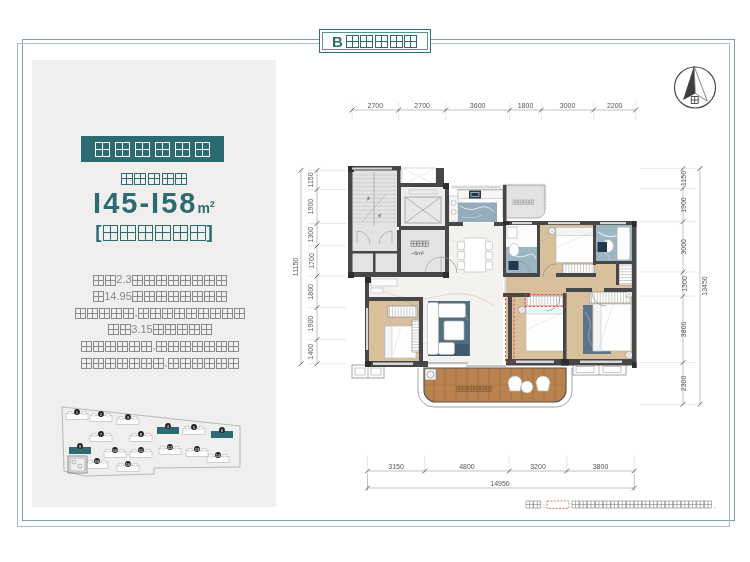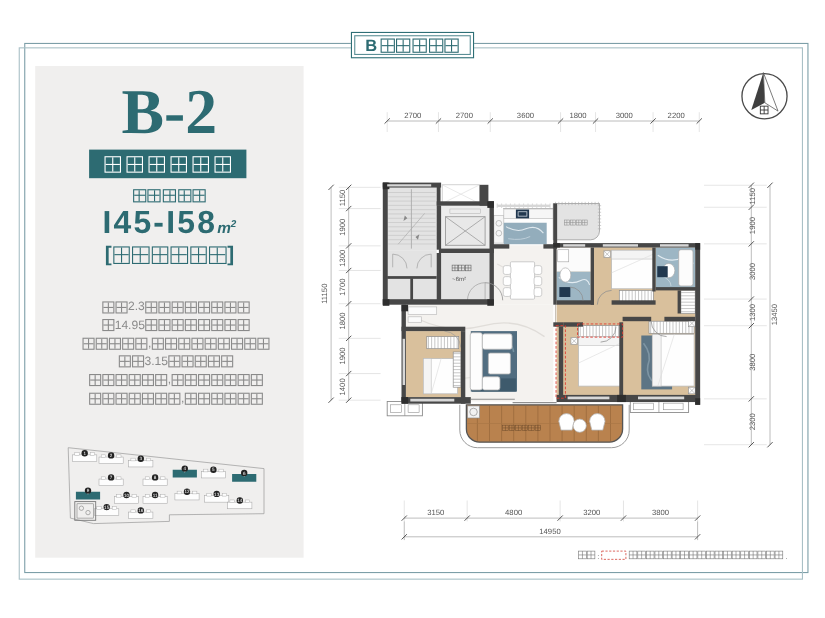--- a/index.html
+++ b/index.html
@@ -20,34 +20,33 @@
     <span style="color:#2d6b72;font-weight:bold;font-size:15px;margin-right:2px;">B</span>
     <i class="c" style="width:13px;height:13px;margin:0 0.8px"></i>
     <i class="c" style="width:13px;height:13px;margin:0 0.8px"></i>
     <i class="c" style="width:13px;height:13px;margin:0 0.8px"></i>
     <i class="c" style="width:13px;height:13px;margin:0 0.8px"></i>
     <i class="c" style="width:13px;height:13px;margin:0 0.8px"></i>
   </div>
 <style>.abs .c{color:inherit}</style>
 <div class="abs" style="left:32px;top:60px;width:244px;height:447px;background:#f0efee;">
 
-<div class="abs" style="left:0;top:8px;width:244px;text-align:center;color:#2d6b72;font-family:'Liberation Serif',serif;font-weight:bold;font-size:58px;letter-spacing:0px;">B-2</div>
 
 <div class="abs" style="left:49px;top:76px;width:143px;height:26px;background:#2d6b72;color:#fff;display:flex;align-items:center;justify-content:center;">
       <i class="c" style="width:15px;height:15px;margin:0 2.6px"></i>
       <i class="c" style="width:15px;height:15px;margin:0 2.6px"></i>
       <i class="c" style="width:15px;height:15px;margin:0 2.6px"></i>
       <i class="c" style="width:15px;height:15px;margin:0 2.6px"></i>
       <i class="c" style="width:15px;height:15px;margin:0 2.6px"></i>
       <i class="c" style="width:15px;height:15px;margin:0 2.6px"></i>
     </div>
 
 <div class="abs" style="left:0;top:109px;width:244px;text-align:center;color:#2d6b72;"><i class="c" style="width:12px;height:12px;margin:0 0.8px"></i><i class="c" style="width:12px;height:12px;margin:0 0.8px"></i><i class="c" style="width:12px;height:12px;margin:0 0.8px"></i><i class="c" style="width:12px;height:12px;margin:0 0.8px"></i><i class="c" style="width:12px;height:12px;margin:0 0.8px"></i></div>
 
-<div class="abs" style="left:0;top:127px;width:244px;text-align:center;color:#2d6b72;font-weight:bold;font-size:29px;letter-spacing:2px;">I45-I58<span style="font-size:14px;letter-spacing:0;font-style:italic;">m<sup style="font-size:9px;">2</sup></span></div>
+<div class="abs" style="left:0;top:127px;width:244px;text-align:center;color:#2d6b72;font-weight:bold;font-size:29px;letter-spacing:2px;">I45-I58<span style="font-size:14px;letter-spacing:0;">m<sup style="font-size:9px;">2</sup></span></div>
 
 <div class="abs" style="left:0;top:161px;width:244px;text-align:center;color:#2d6b72;font-weight:bold;font-size:19px;">[<i class="c" style="width:15.5px;height:15.5px;margin:0 1.0px"></i><i class="c" style="width:15.5px;height:15.5px;margin:0 1.0px"></i><i class="c" style="width:15.5px;height:15.5px;margin:0 1.0px"></i><i class="c" style="width:15.5px;height:15.5px;margin:0 1.0px"></i><i class="c" style="width:15.5px;height:15.5px;margin:0 1.0px"></i><i class="c" style="width:15.5px;height:15.5px;margin:0 1.0px"></i>]</div>
 
 <div class="abs" style="left:6px;top:213px;width:244px;color:#8a8a8a;font-size:11px;">
 <div style="position:absolute;top:0px;left:0;width:244px;text-align:center;height:12px;"><i class="c" style="width:11px;height:11px;margin:0 0.5px"></i><i class="c" style="width:11px;height:11px;margin:0 0.5px"></i><span style="font-size:11px;letter-spacing:0;">2.3</span><i class="c" style="width:11px;height:11px;margin:0 0.5px"></i><i class="c" style="width:11px;height:11px;margin:0 0.5px"></i><i class="c" style="width:11px;height:11px;margin:0 0.5px"></i><i class="c" style="width:11px;height:11px;margin:0 0.5px"></i><i class="c" style="width:11px;height:11px;margin:0 0.5px"></i><i class="c" style="width:11px;height:11px;margin:0 0.5px"></i><i class="c" style="width:11px;height:11px;margin:0 0.5px"></i><i class="c" style="width:11px;height:11px;margin:0 0.5px"></i></div>
 <div style="position:absolute;top:16.6px;left:0;width:244px;text-align:center;height:12px;"><i class="c" style="width:11px;height:11px;margin:0 0.5px"></i><span style="font-size:11px;letter-spacing:0;">14.95</span><i class="c" style="width:11px;height:11px;margin:0 0.5px"></i><i class="c" style="width:11px;height:11px;margin:0 0.5px"></i><i class="c" style="width:11px;height:11px;margin:0 0.5px"></i><i class="c" style="width:11px;height:11px;margin:0 0.5px"></i><i class="c" style="width:11px;height:11px;margin:0 0.5px"></i><i class="c" style="width:11px;height:11px;margin:0 0.5px"></i><i class="c" style="width:11px;height:11px;margin:0 0.5px"></i><i class="c" style="width:11px;height:11px;margin:0 0.5px"></i></div>
 <div style="position:absolute;top:33.2px;left:0;width:244px;text-align:center;height:12px;"><i class="c" style="width:11px;height:11px;margin:0 0.5px"></i><i class="c" style="width:11px;height:11px;margin:0 0.5px"></i><i class="c" style="width:11px;height:11px;margin:0 0.5px"></i><i class="c" style="width:11px;height:11px;margin:0 0.5px"></i><i class="c" style="width:11px;height:11px;margin:0 0.5px"></i>,<i class="c" style="width:11px;height:11px;margin:0 0.5px"></i><i class="c" style="width:11px;height:11px;margin:0 0.5px"></i><i class="c" style="width:11px;height:11px;margin:0 0.5px"></i><i class="c" style="width:11px;height:11px;margin:0 0.5px"></i><i class="c" style="width:11px;height:11px;margin:0 0.5px"></i><i class="c" style="width:11px;height:11px;margin:0 0.5px"></i><i class="c" style="width:11px;height:11px;margin:0 0.5px"></i><i class="c" style="width:11px;height:11px;margin:0 0.5px"></i><i class="c" style="width:11px;height:11px;margin:0 0.5px"></i></div>
 <div style="position:absolute;top:49.8px;left:0;width:244px;text-align:center;height:12px;"><i class="c" style="width:11px;height:11px;margin:0 0.5px"></i><i class="c" style="width:11px;height:11px;margin:0 0.5px"></i><span style="font-size:11px;letter-spacing:0;">3.15</span><i class="c" style="width:11px;height:11px;margin:0 0.5px"></i><i class="c" style="width:11px;height:11px;margin:0 0.5px"></i><i class="c" style="width:11px;height:11px;margin:0 0.5px"></i><i class="c" style="width:11px;height:11px;margin:0 0.5px"></i><i class="c" style="width:11px;height:11px;margin:0 0.5px"></i></div>
 <div style="position:absolute;top:66.4px;left:0;width:244px;text-align:center;height:12px;"><i class="c" style="width:11px;height:11px;margin:0 0.5px"></i><i class="c" style="width:11px;height:11px;margin:0 0.5px"></i><i class="c" style="width:11px;height:11px;margin:0 0.5px"></i><i class="c" style="width:11px;height:11px;margin:0 0.5px"></i><i class="c" style="width:11px;height:11px;margin:0 0.5px"></i><i class="c" style="width:11px;height:11px;margin:0 0.5px"></i>,<i class="c" style="width:11px;height:11px;margin:0 0.5px"></i><i class="c" style="width:11px;height:11px;margin:0 0.5px"></i><i class="c" style="width:11px;height:11px;margin:0 0.5px"></i><i class="c" style="width:11px;height:11px;margin:0 0.5px"></i><i class="c" style="width:11px;height:11px;margin:0 0.5px"></i><i class="c" style="width:11px;height:11px;margin:0 0.5px"></i><i class="c" style="width:11px;height:11px;margin:0 0.5px"></i></div>
 <div style="position:absolute;top:83.0px;left:0;width:244px;text-align:center;height:12px;"><i class="c" style="width:11px;height:11px;margin:0 0.5px"></i><i class="c" style="width:11px;height:11px;margin:0 0.5px"></i><i class="c" style="width:11px;height:11px;margin:0 0.5px"></i><i class="c" style="width:11px;height:11px;margin:0 0.5px"></i><i class="c" style="width:11px;height:11px;margin:0 0.5px"></i><i class="c" style="width:11px;height:11px;margin:0 0.5px"></i><i class="c" style="width:11px;height:11px;margin:0 0.5px"></i>,<i class="c" style="width:11px;height:11px;margin:0 0.5px"></i><i class="c" style="width:11px;height:11px;margin:0 0.5px"></i><i class="c" style="width:11px;height:11px;margin:0 0.5px"></i><i class="c" style="width:11px;height:11px;margin:0 0.5px"></i><i class="c" style="width:11px;height:11px;margin:0 0.5px"></i><i class="c" style="width:11px;height:11px;margin:0 0.5px"></i></div>

